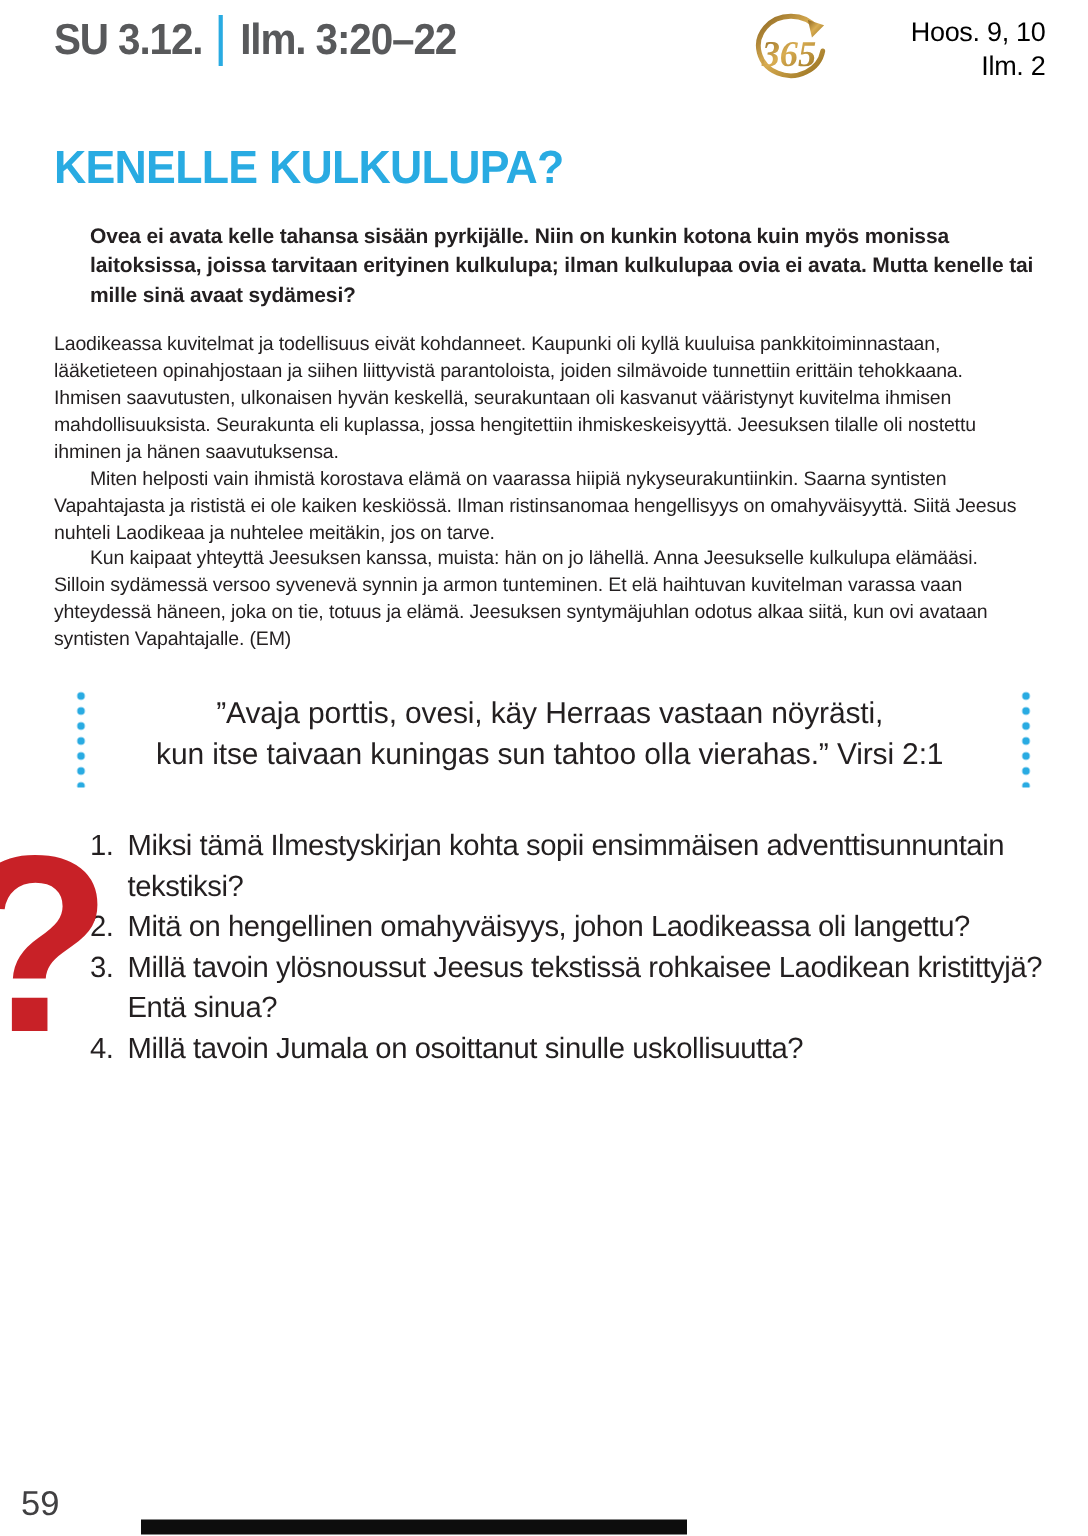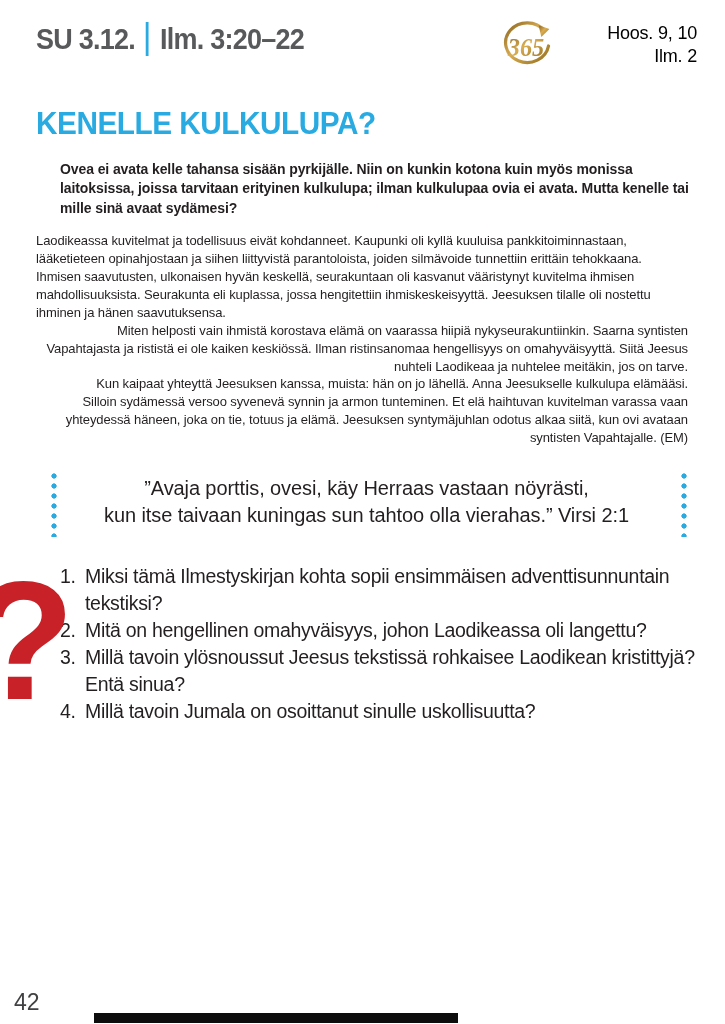--- a/index.html
+++ b/index.html
@@ -6,21 +6,21 @@
   html, body { background: #ffffff; }
   body {
     width: 725px; height: 1024px;
     font-family: "Liberation Sans", sans-serif;
     color: #231f20;
     position: relative;
     overflow: hidden;
   }
   .page {
     position: absolute; inset: 0;
-    padding: 16px 28px 0 36px;
+    padding: 4px 28px 0 36px;
   }
 
   
   .header {
     display: flex; align-items: flex-start;
   }
   .header-left {
     display: flex; align-items: center;
     margin-top: 6px;
     color: #58595b;
@@ -63,21 +63,21 @@
     line-height: 1.38;
     letter-spacing: -0.1px;
   }
 
   
   .body-text { width: 652px; }
   .body-text p {
     font-size: 13px; line-height: 1.38;
     letter-spacing: -0.1px;
   }
-  .body-text p.indented { text-indent: 24px; text-align: right; }
+  .body-text p.indented { text-indent: 24px; }
 
   
   .quote {
     position: relative;
     margin: 22px auto 0 auto;
     width: 648px;
     padding: 6px 26px;
     text-align: center;
     font-size: 20px; font-weight: 400;
     line-height: 1.35;
@@ -206,16 +206,16 @@
       <span class="question-num">3.</span>
       <span class="question-text">Millä tavoin ylösnoussut Jeesus tekstissä rohkaisee Laodikean kristittyjä? Entä sinua?</span>
     </div>
     <div class="question-row">
       <span class="question-num">4.</span>
       <span class="question-text">Millä tavoin Jumala on osoittanut sinulle uskollisuutta?</span>
     </div>
   </div>
 
 
-  <div class="page-number">42</div>
+  <div class="page-number">59</div>
   <div class="scan-bar"></div>
 
 </div>
 
 </body></html>

